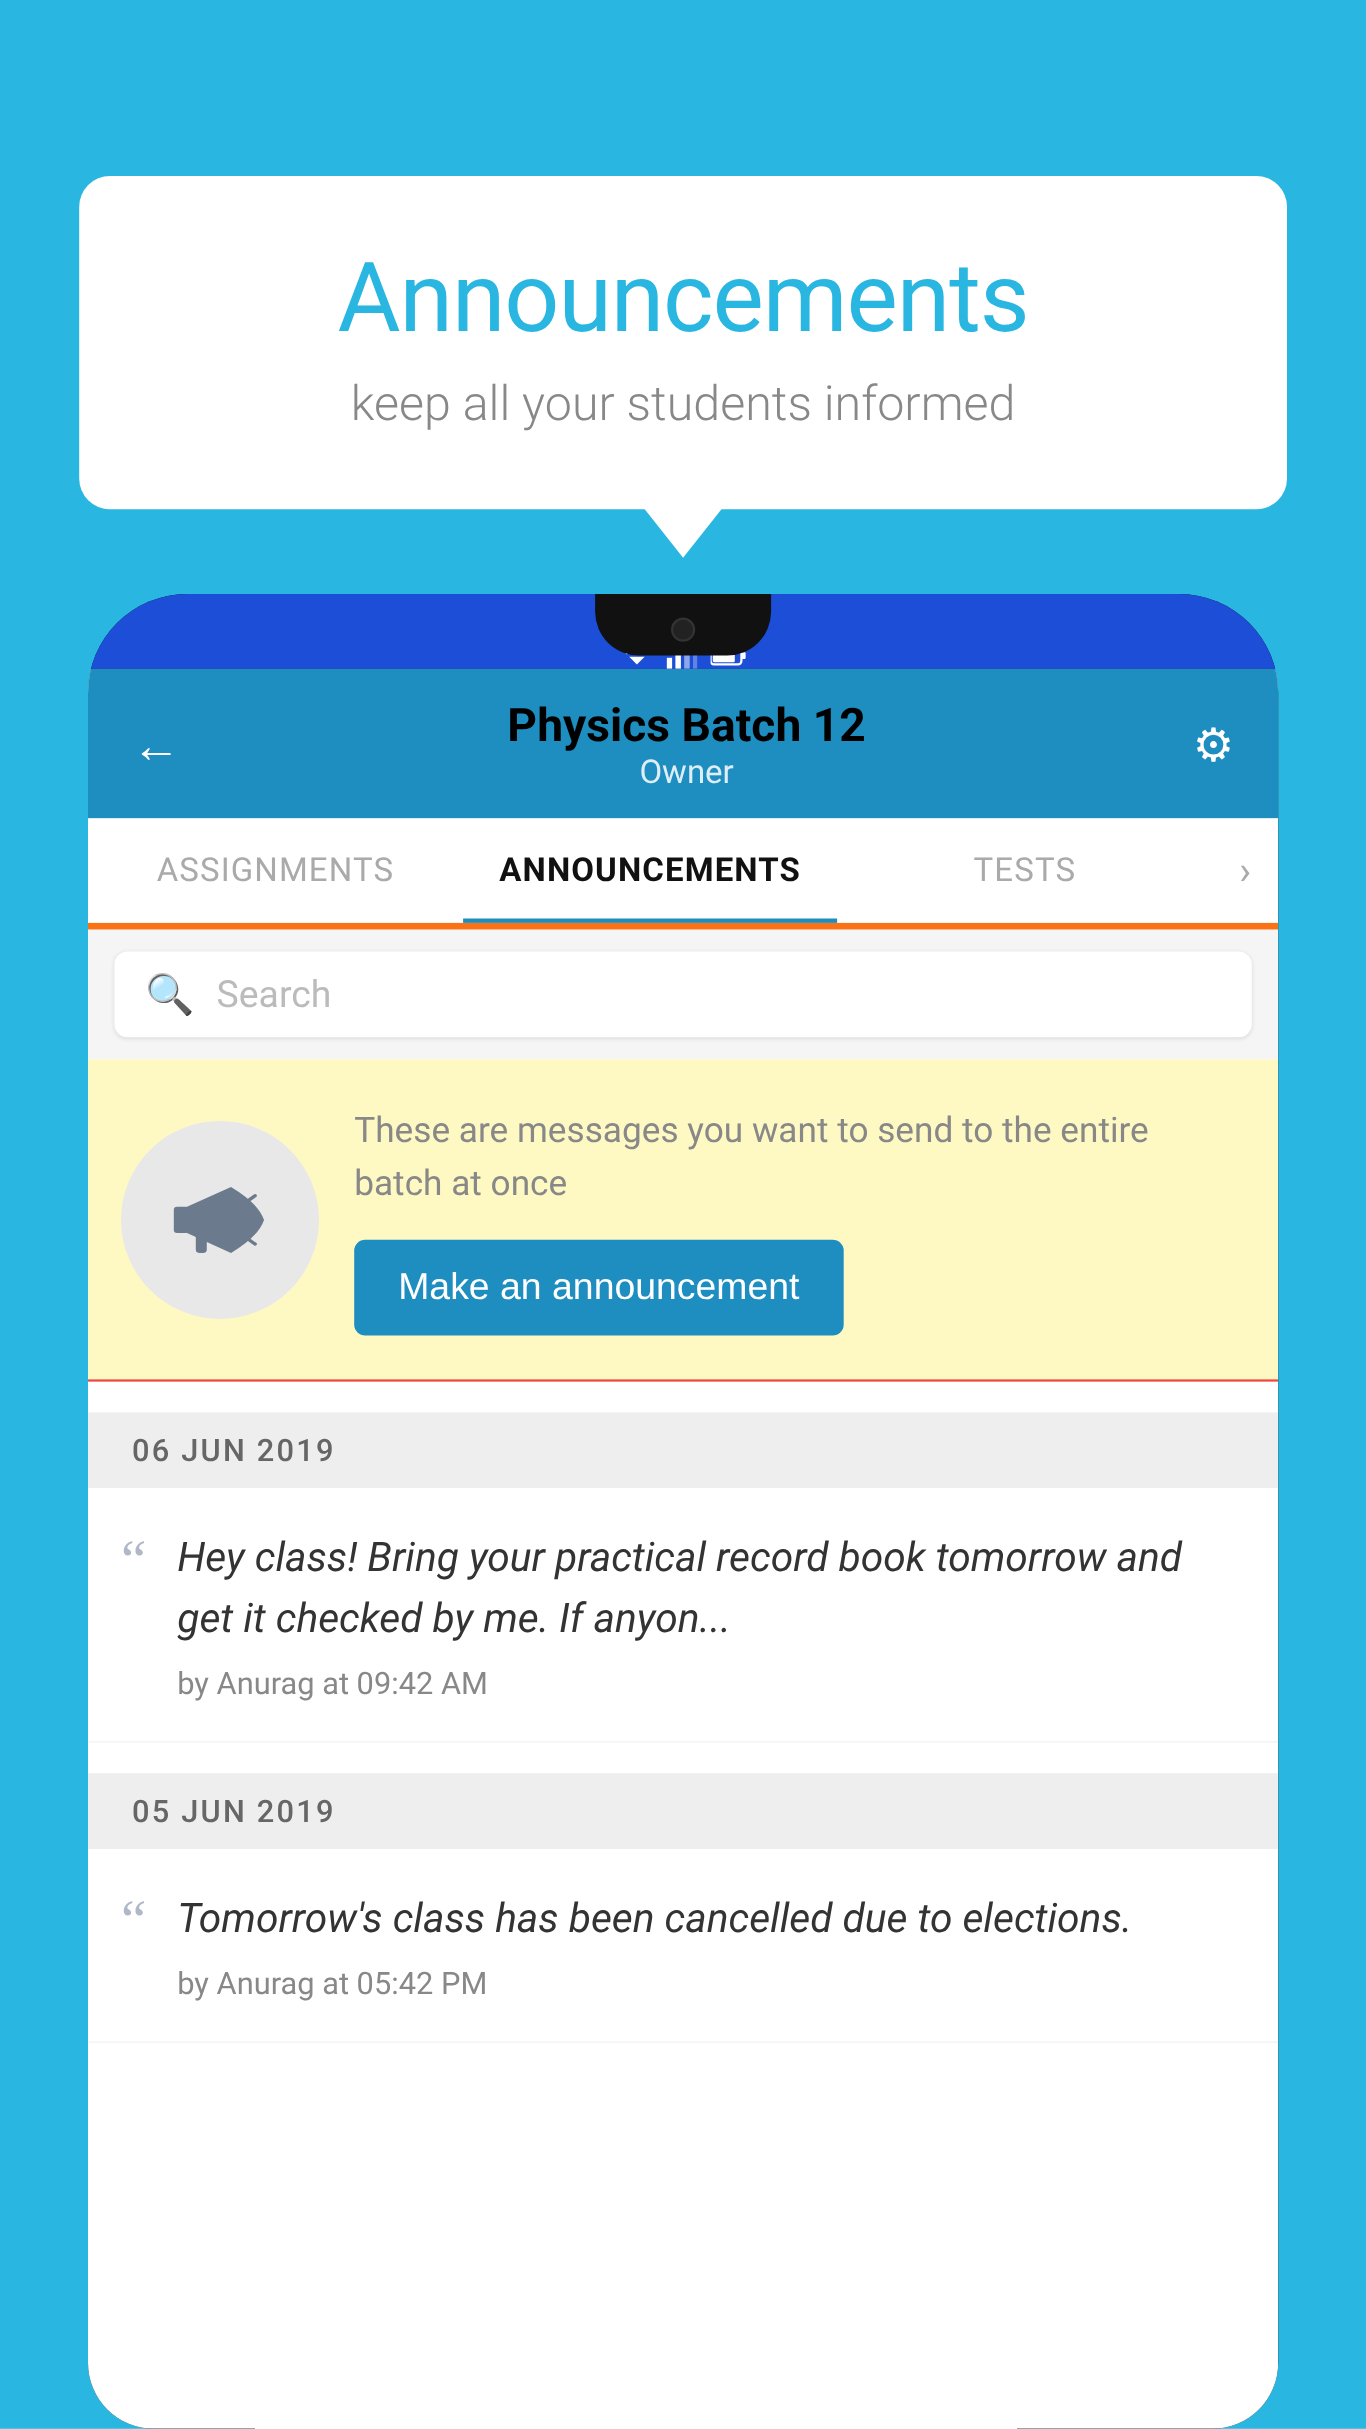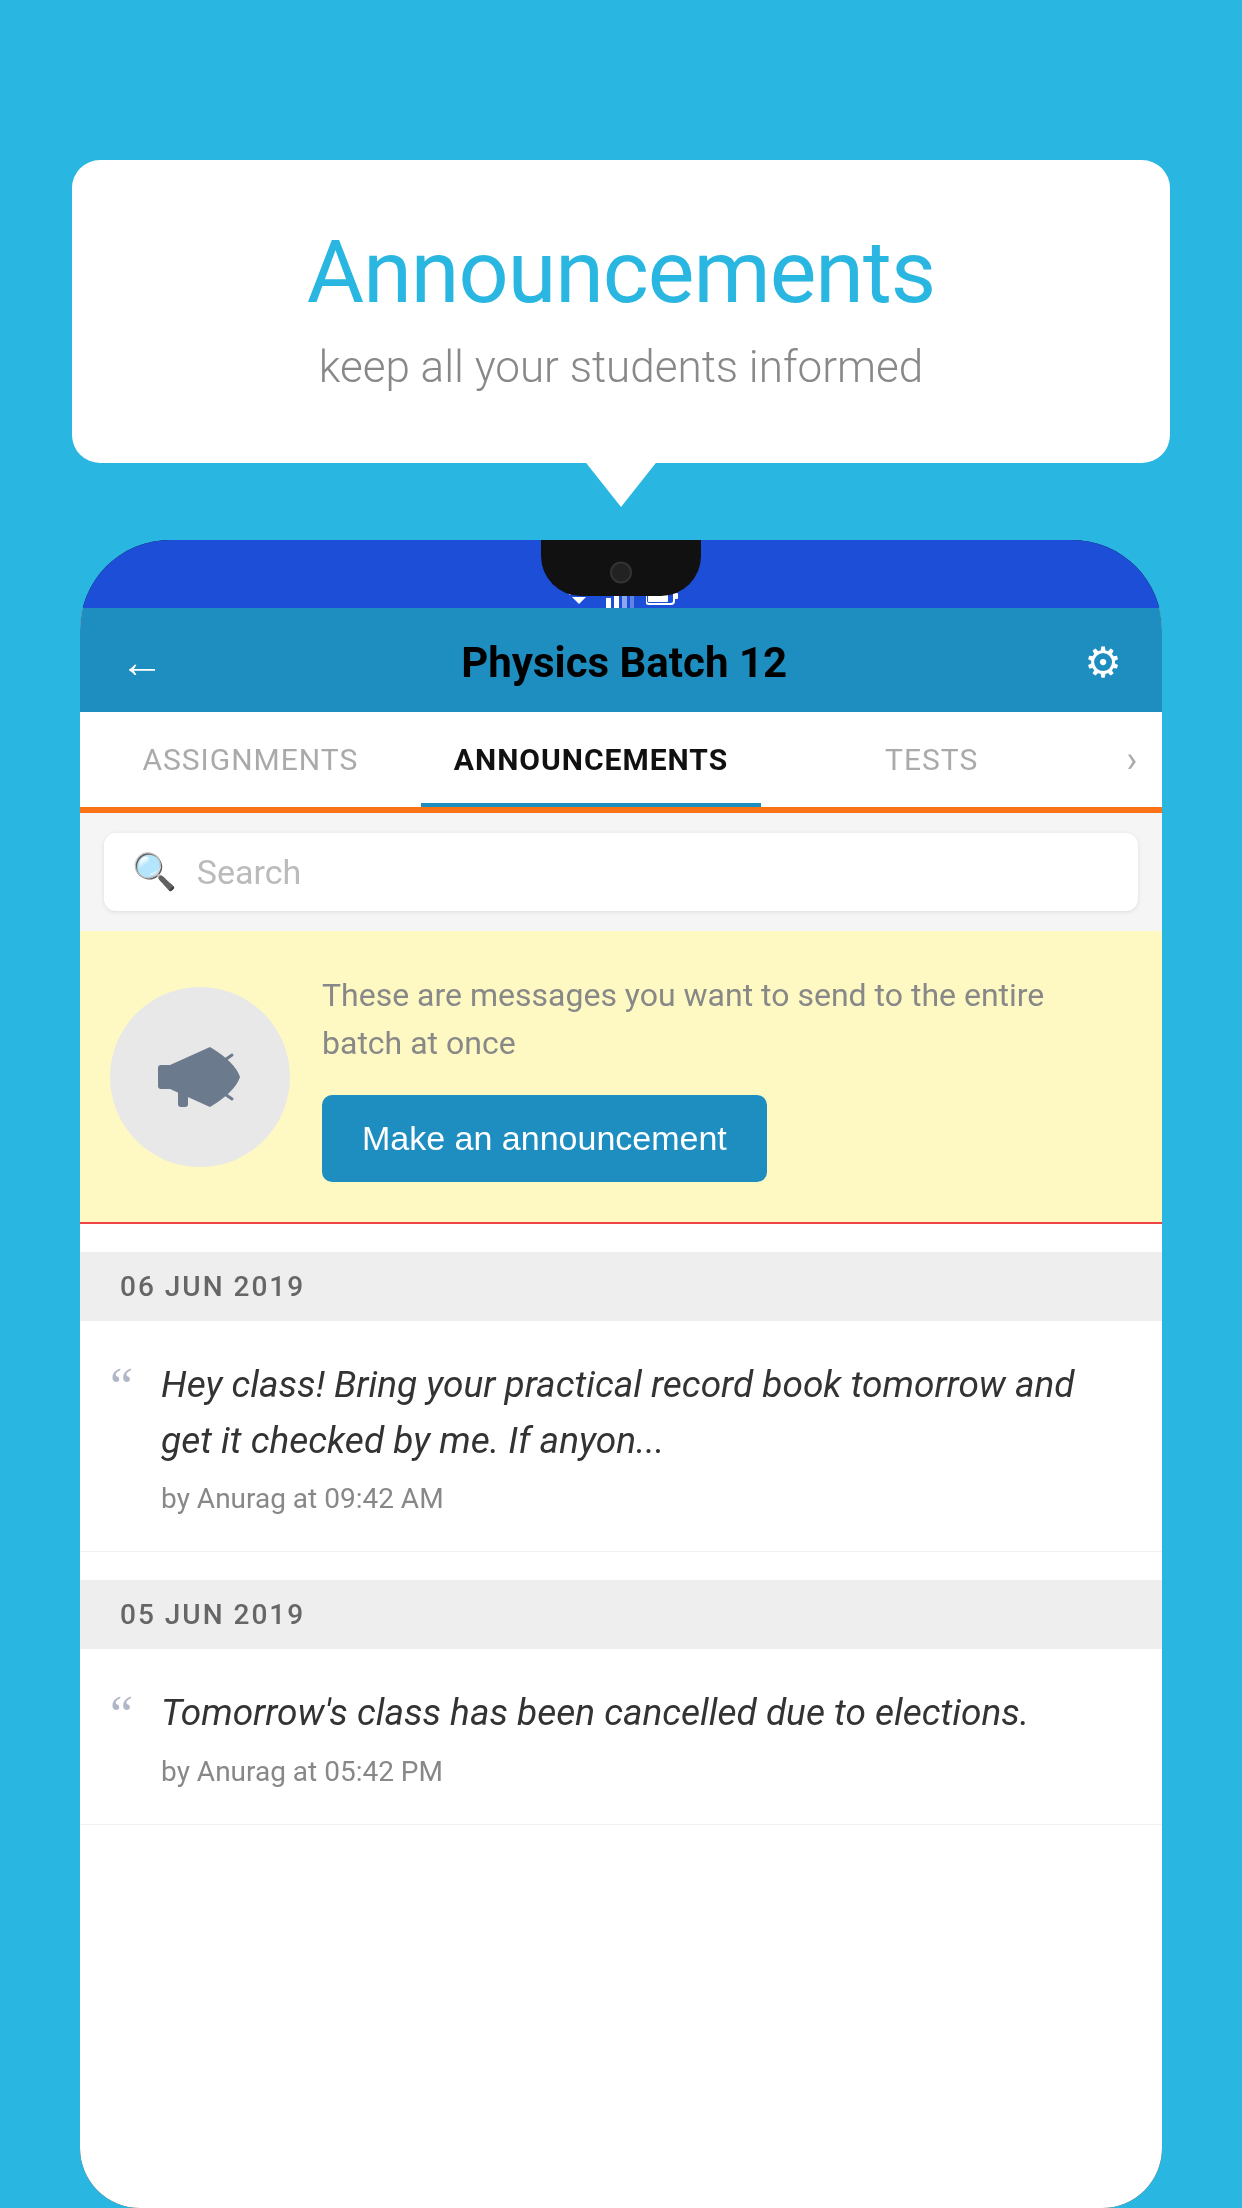--- a/index.html
+++ b/index.html
@@ -329,20 +329,21 @@
       </svg>
     </div>
   </div>
 
   <div class="phone-screen">
 
     <div class="app-header">
       <span class="back-arrow">←</span>
       <div class="header-center">
         <div class="header-title">Physics Batch 12</div>
+        <div class="header-subtitle">Owner</div>
       </div>
       <span class="gear-icon">⚙</span>
     </div>
 
     <div class="tabs-bar">
       <div class="tab-item">ASSIGNMENTS</div>
       <div class="tab-item active">ANNOUNCEMENTS</div>
       <div class="tab-item">TESTS</div>
       <div class="tab-more">›</div>
     </div>

